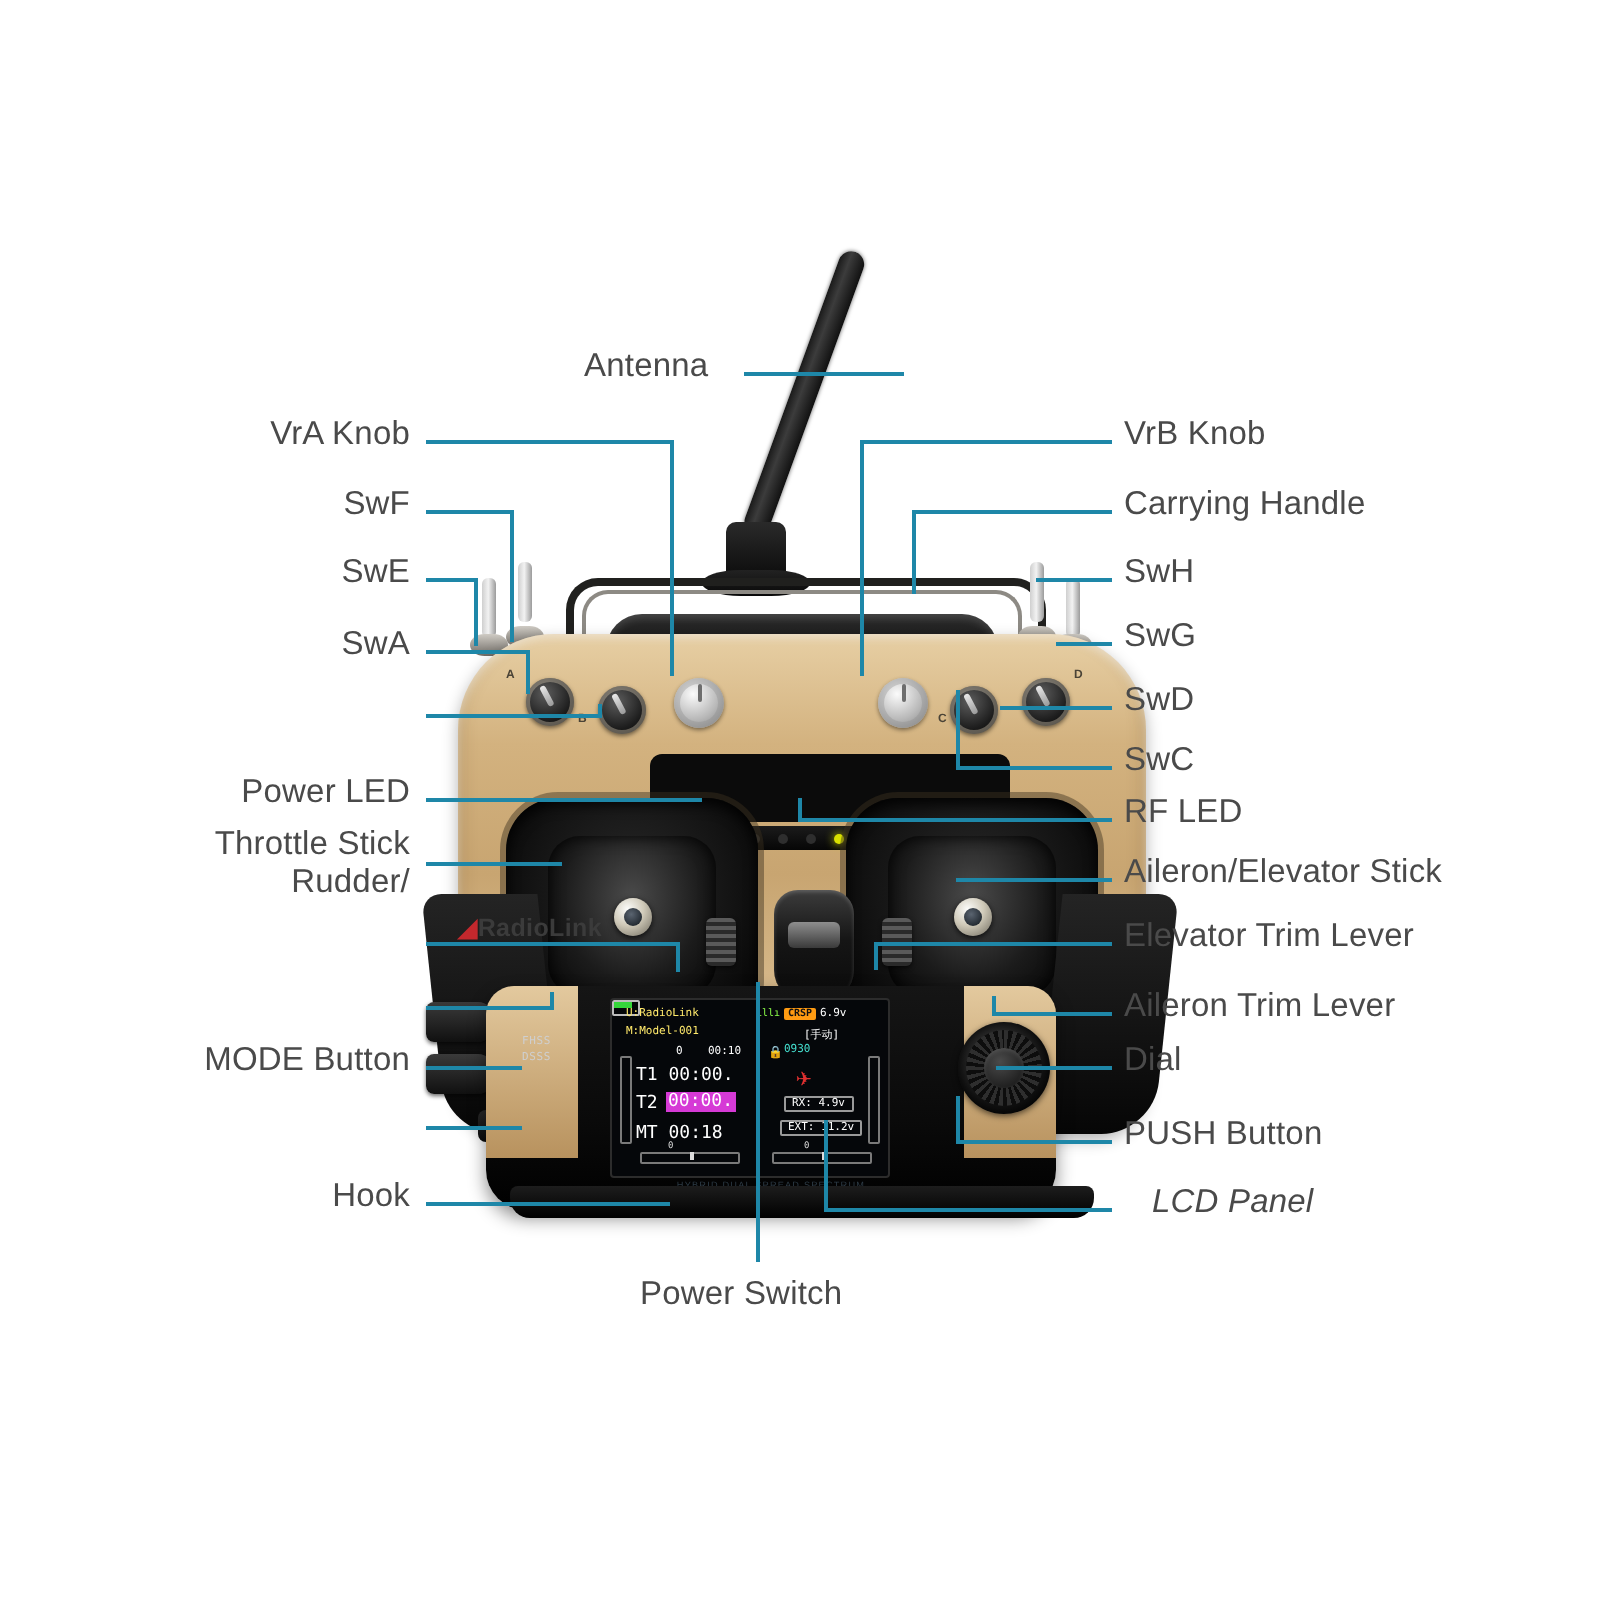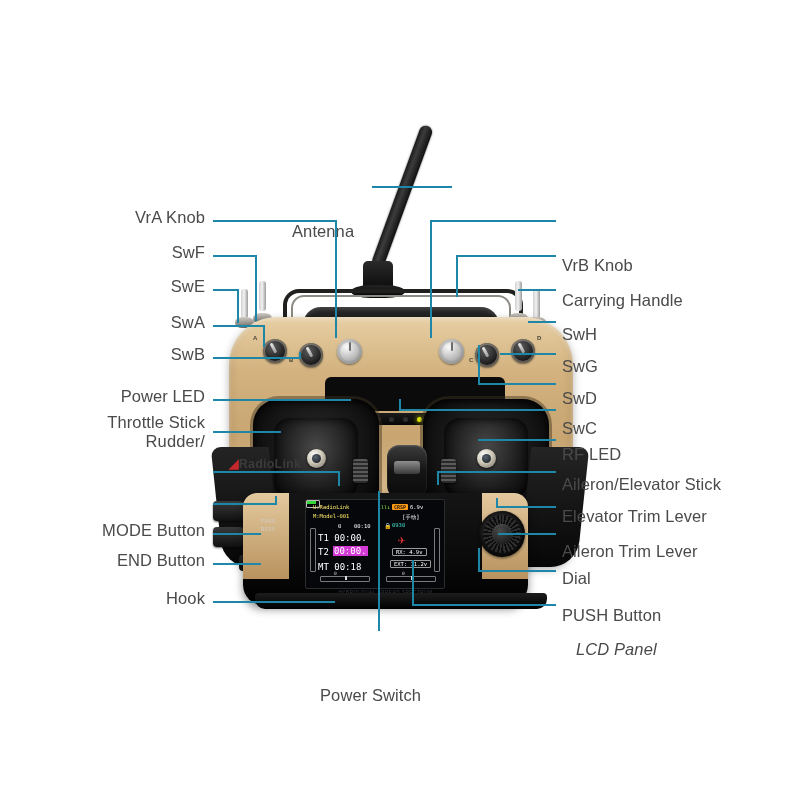--- a/index.html
+++ b/index.html
@@ -18,21 +18,21 @@
   
   .label {
     position: absolute;
     font-size: 16.5px;
     color: #4a4a4a;
     white-space: nowrap;
     line-height: 1.16;
     letter-spacing: 0.1px;
   }
   .label.r { text-align: right; }
-  .label.l { text-align: right; margin-top: 48px; }
+  .label.l { text-align: right; }
 
   
   .lead {
     position: absolute;
     background: #1e87a8;
   }
   .lh { height: 2px; }
   .lv { width: 2px; }
 
   
@@ -570,21 +570,20 @@
   <div class="lead lv" style="left:255px; top:255px; height:66px;"></div>
 
   <div class="label r" style="left:0; width:205px; top:277px;">SwE</div>
   <div class="lead lh" style="left:213px; top:289px; width:26px;"></div>
   <div class="lead lv" style="left:237px; top:289px; height:34px;"></div>
 
   <div class="label r" style="left:0; width:205px; top:313px;">SwA</div>
   <div class="lead lh" style="left:213px; top:325px; width:52px;"></div>
   <div class="lead lv" style="left:263px; top:325px; height:22px;"></div>
 
-  <div class="label r" style="left:0; width:205px; top:345px;">SwB</div>
   <div class="lead lh" style="left:213px; top:357px; width:88px;"></div>
   <div class="lead lv" style="left:299px; top:352px; height:6px;"></div>
 
   <div class="label r" style="left:0; width:205px; top:387px;">Power LED</div>
   <div class="lead lh" style="left:213px; top:399px; width:138px;"></div>
 
   <div class="label r" style="left:0; width:205px; top:413px;">
     <div>Throttle Stick</div>
     <div>Rudder/</div>
   </div>
@@ -592,21 +591,20 @@
 
   <div class="lead lh" style="left:213px; top:471px; width:127px;"></div>
   <div class="lead lv" style="left:338px; top:471px; height:15px;"></div>
 
   <div class="lead lh" style="left:213px; top:503px; width:64px;"></div>
   <div class="lead lv" style="left:275px; top:496px; height:8px;"></div>
 
   <div class="label r" style="left:0; width:205px; top:521px;">MODE Button</div>
   <div class="lead lh" style="left:213px; top:533px; width:48px;"></div>
 
-  <div class="label r" style="left:0; width:205px; top:551px;">END Button</div>
   <div class="lead lh" style="left:213px; top:563px; width:48px;"></div>
 
   <div class="label r" style="left:0; width:205px; top:589px;">Hook</div>
   <div class="lead lh" style="left:213px; top:601px; width:122px;"></div>
 
   <div class="label l" style="left:320px; top:638px;">Power Switch</div>
   <div class="lead lv" style="left:378px; top:491px; height:140px;"></div>
 
   <div class="label l" style="left:562px; top:208px;">VrB Knob</div>
   <div class="lead lh" style="left:430px; top:220px; width:126px;"></div>

